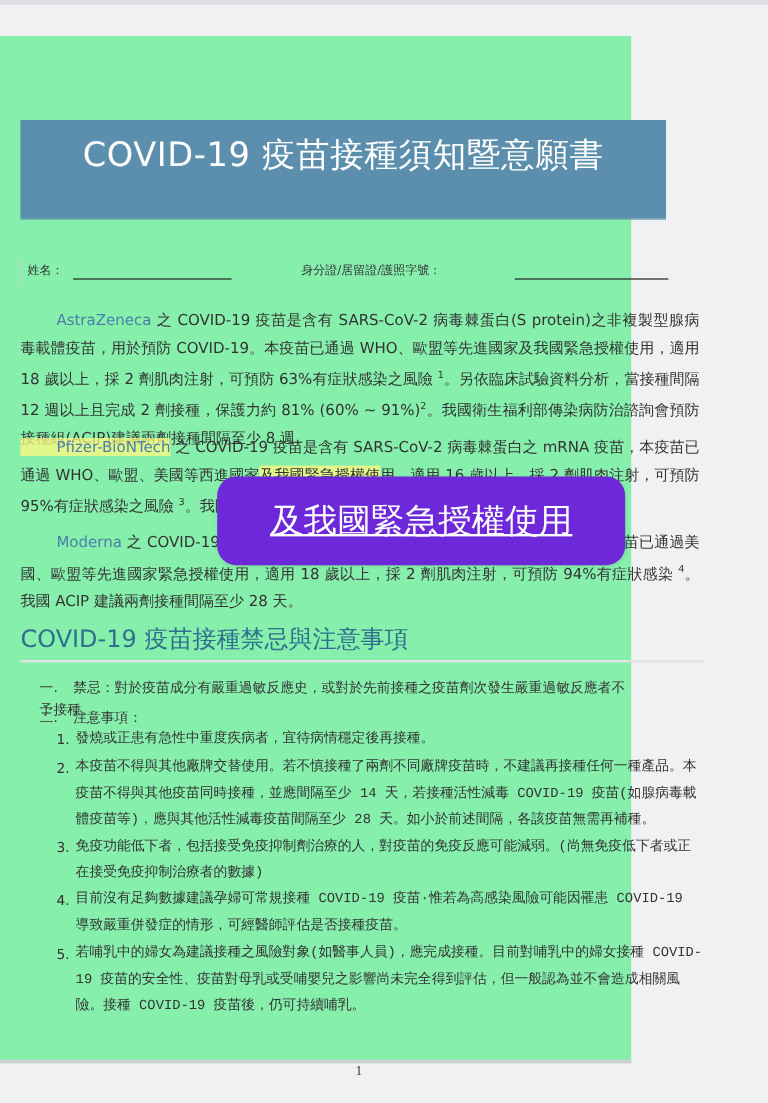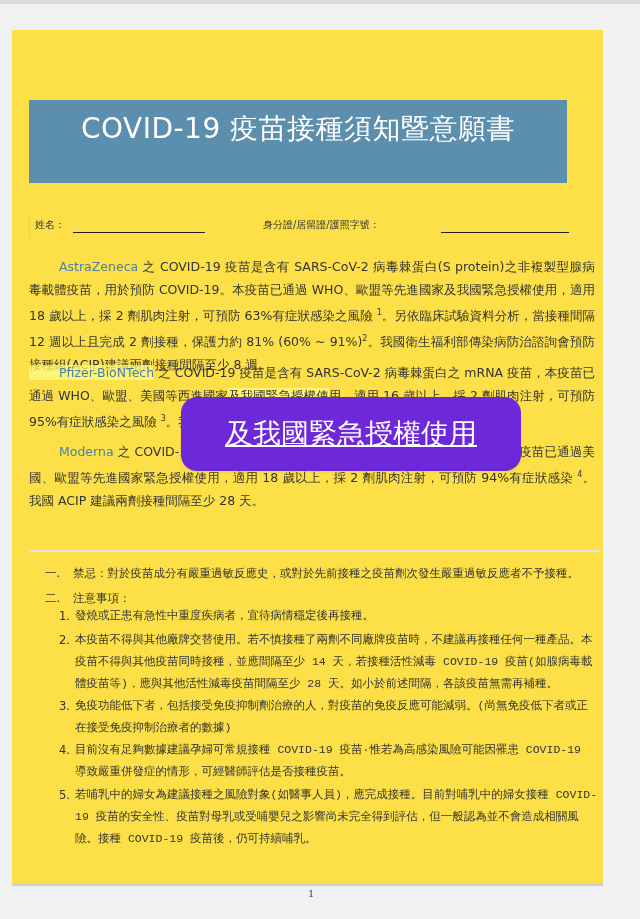--- a/index.html
+++ b/index.html
@@ -1,23 +1,22 @@
 <!DOCTYPE html>
 <html><head>
 <meta charset="utf-8">
 <style>
   * { box-sizing: border-box; margin: 0; padding: 0; }
   html, body { width: 640px; height: 919px; overflow: hidden; background: #f0f1f3; }
   body { position: relative; font-family: "DejaVu Sans", "Liberation Sans", sans-serif; color: #333; }
   .topbar { position: absolute; left: 0; top: 0; width: 640px; height: 4px; background: #dcdde0; }
   .page {
-    position: absolute; left: 0; top: 30px; width: 591px; height: 856px;
-    background: #fde047;
+    position: absolute; left: 0; top: 30px; width: 526px; height: 856px;
+    background: #86efac;
     border-bottom: 3px solid #cfd0d3;
-    margin-left: 12px;
   }
   .title-banner {
     position: absolute; left: 17px; top: 70px; width: 538px; height: 82px;
     background: #5b8fad;
   }
   .title-text {
     position: absolute; left: 0; top: 10px; width: 100%; text-align: center;
     color: #ffffff; font-size: 28px; font-weight: normal; letter-spacing: 0.5px;
   }
   .subtitle-text {
@@ -98,20 +97,21 @@
   </div>
 
   <div class="para p2">
     <span class="hl"><span class="indent"></span><span class="brand">Pfizer-BioNTech</span></span><span> 之 COVID-19 疫苗是含有 SARS-CoV-2 病毒棘蛋白之 mRNA 疫苗，本疫苗已通過 WHO、歐盟、美國等西進國家</span><span class="hl">及我國緊急授權使</span><span>用，適用 16 歲以上，採 2 劑肌肉注射，可預防 95%有症狀感染之風險 </span><sup>3</sup><span>。我國 ACIP 建議兩劑接種間隔至少 28 天。</span>
   </div>
 
   <div class="para p3">
     <span class="indent"></span><span class="brand">Moderna</span><span> 之 COVID-19 疫苗是含有 SARS-CoV-2 病毒棘蛋白之 mRNA 疫苗，本疫苗已通過美國、歐盟等先進國家緊急授權使用，適用 18 歲以上，採 2 劑肌肉注射，可預防 94%有症狀感染 </span><sup>4</sup><span>。我國 ACIP 建議兩劑接種間隔至少 28 天。</span>
   </div>
 
+  <div class="section-heading">COVID-19 疫苗接種禁忌與注意事項</div>
   <div class="section-rule"></div>
 
   <div class="list-top lt1">
     <span class="num">一.</span><span>禁忌：對於疫苗成分有嚴重過敏反應史，或對於先前接種之疫苗劑次發生嚴重過敏反應者不予接種。</span>
   </div>
   <div class="list-top lt2">
     <span class="num">二.</span><span>注意事項：</span>
   </div>
 
   <div class="sub-item s1">

